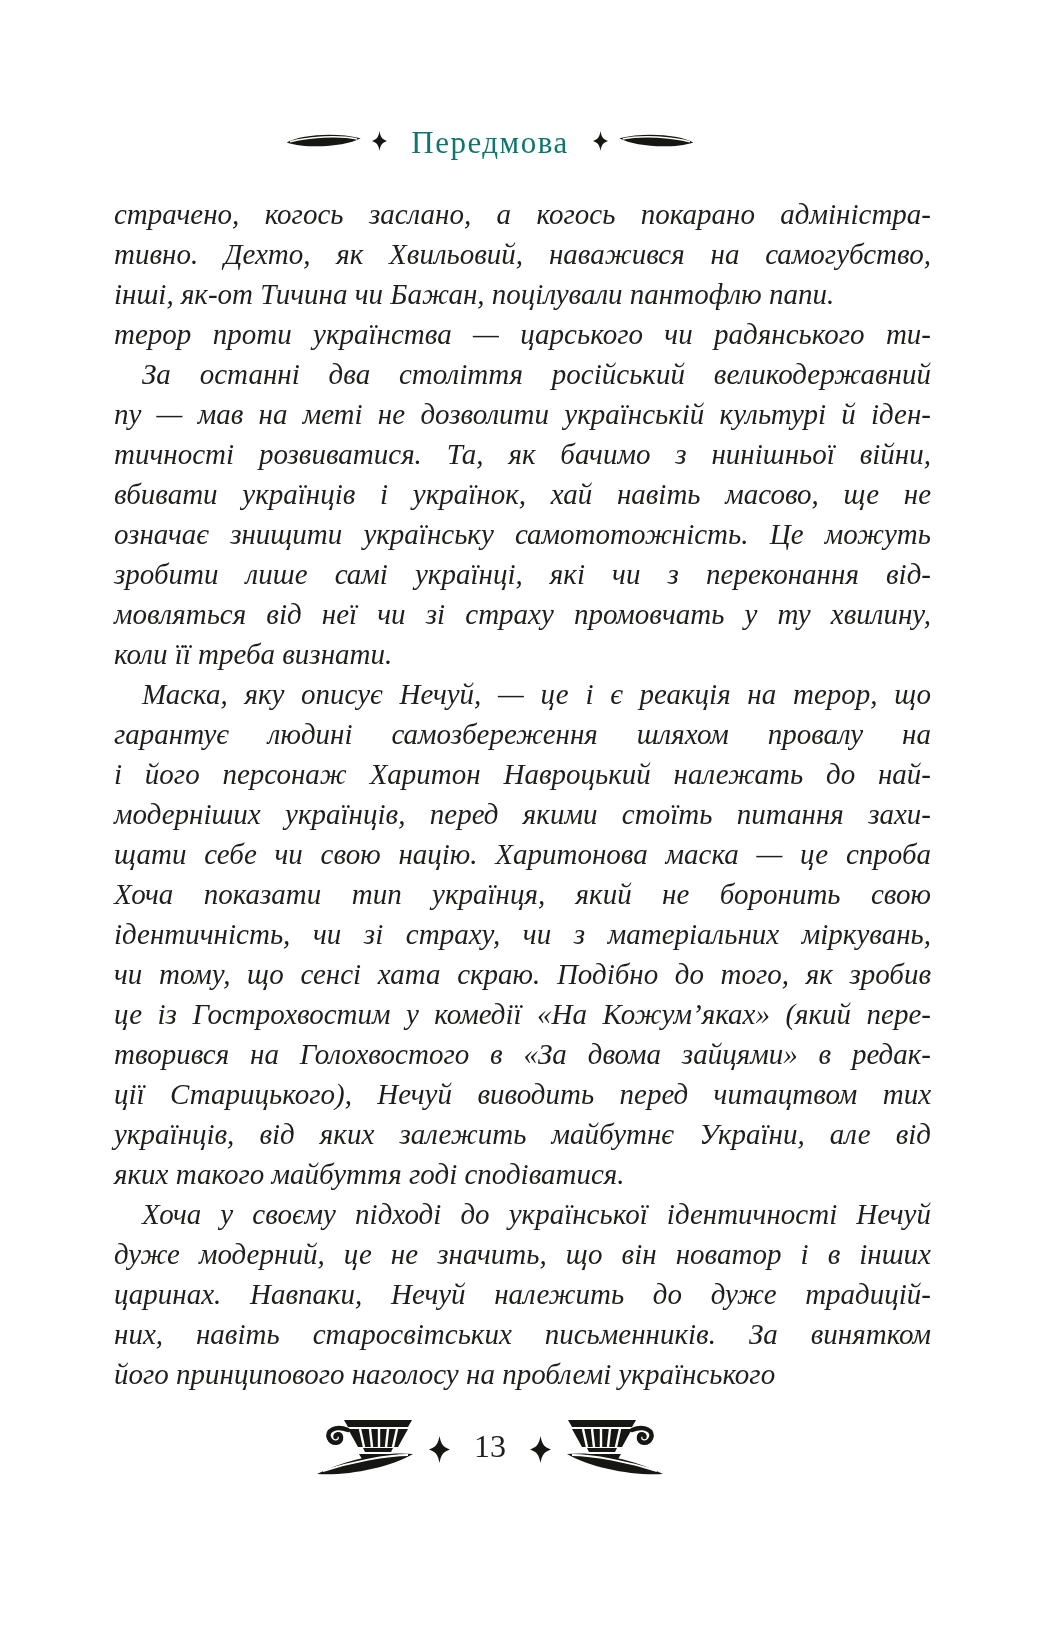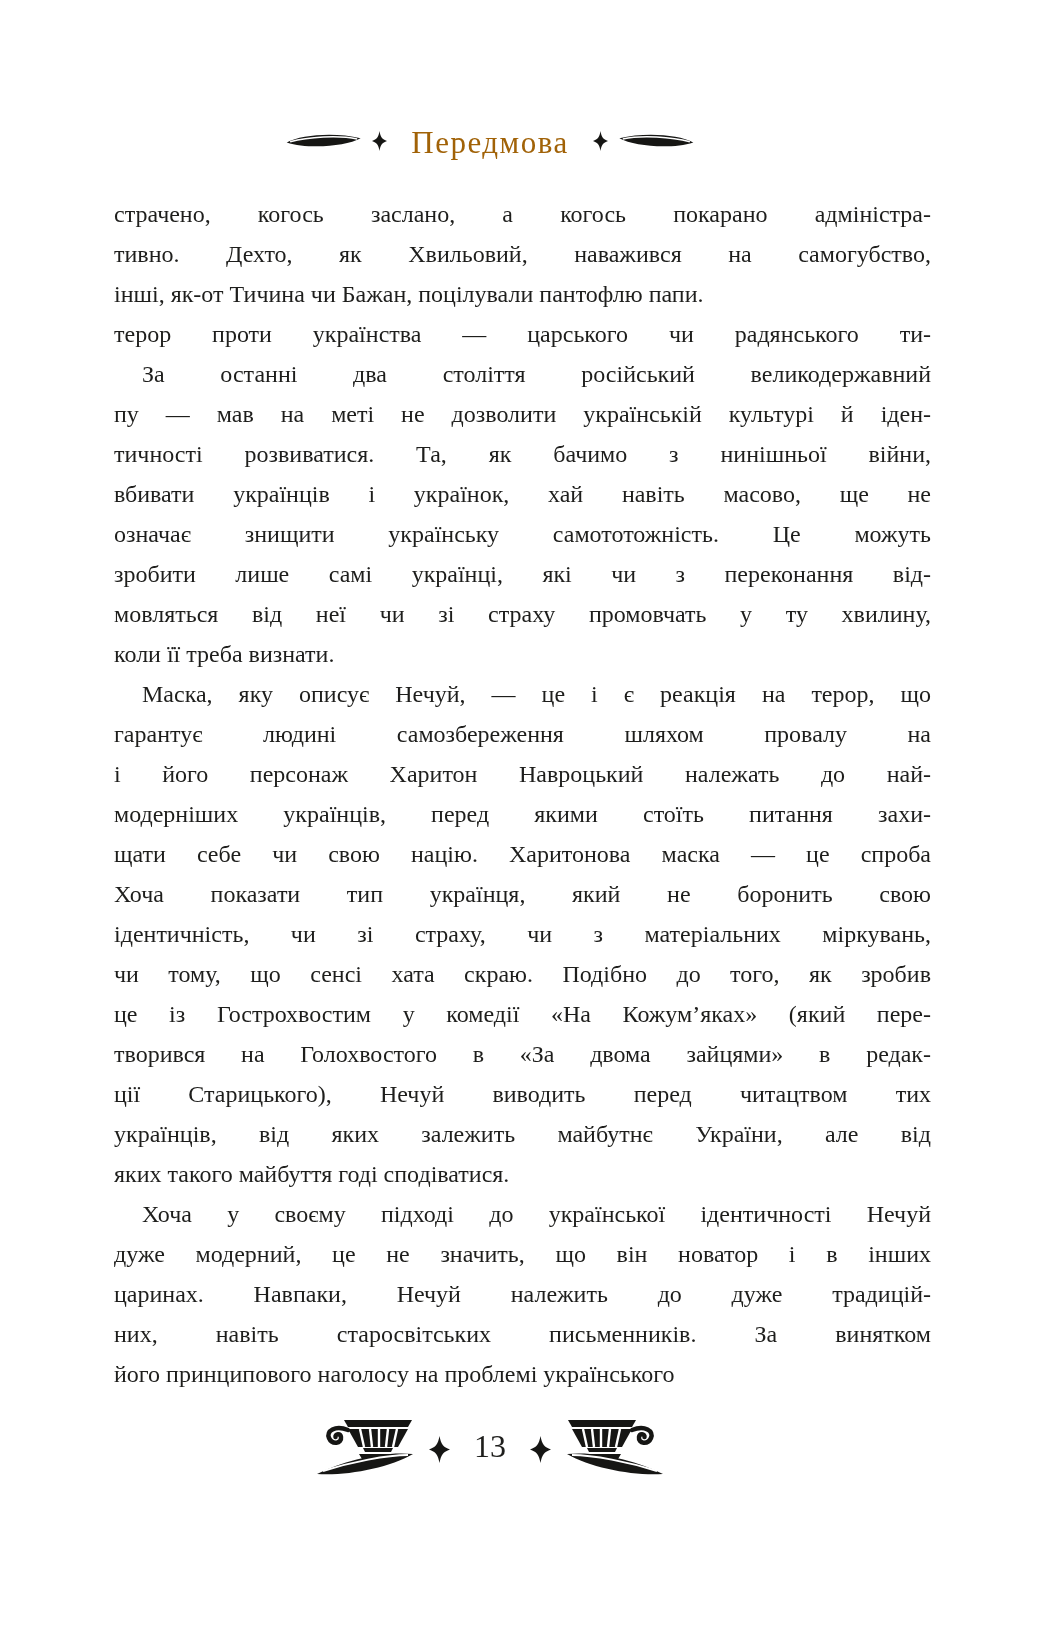--- a/index.html
+++ b/index.html
@@ -20,30 +20,31 @@
     align-items: center;
     transform: translateX(-30px);
     height: 38px;
   }
   .chapter-header .leaf { margin: 0 6px; }
   .chapter-header .star { margin: 0 4px; }
   .chapter-title {
     font-size: 31px;
     letter-spacing: 1.5px;
     margin: 0 20px;
-    color: #a16207;
+    color: #0f766e;
     line-height: 1;
     padding-top: 2px;
   }
   
   .text-block {
     margin: 34px 109px 0 114px; 
     width: 817px;
-    font-size: 24px;
+    font-size: 29px;
     line-height: 40px;
+    font-style: italic;
   }
   .para { margin: 0; }
   .line {
     text-align: justify;
     text-align-last: justify;
     white-space: normal;
   }
   .line.last { text-align-last: left; }
   .para.indent .line.first { text-indent: 28px; }
   

